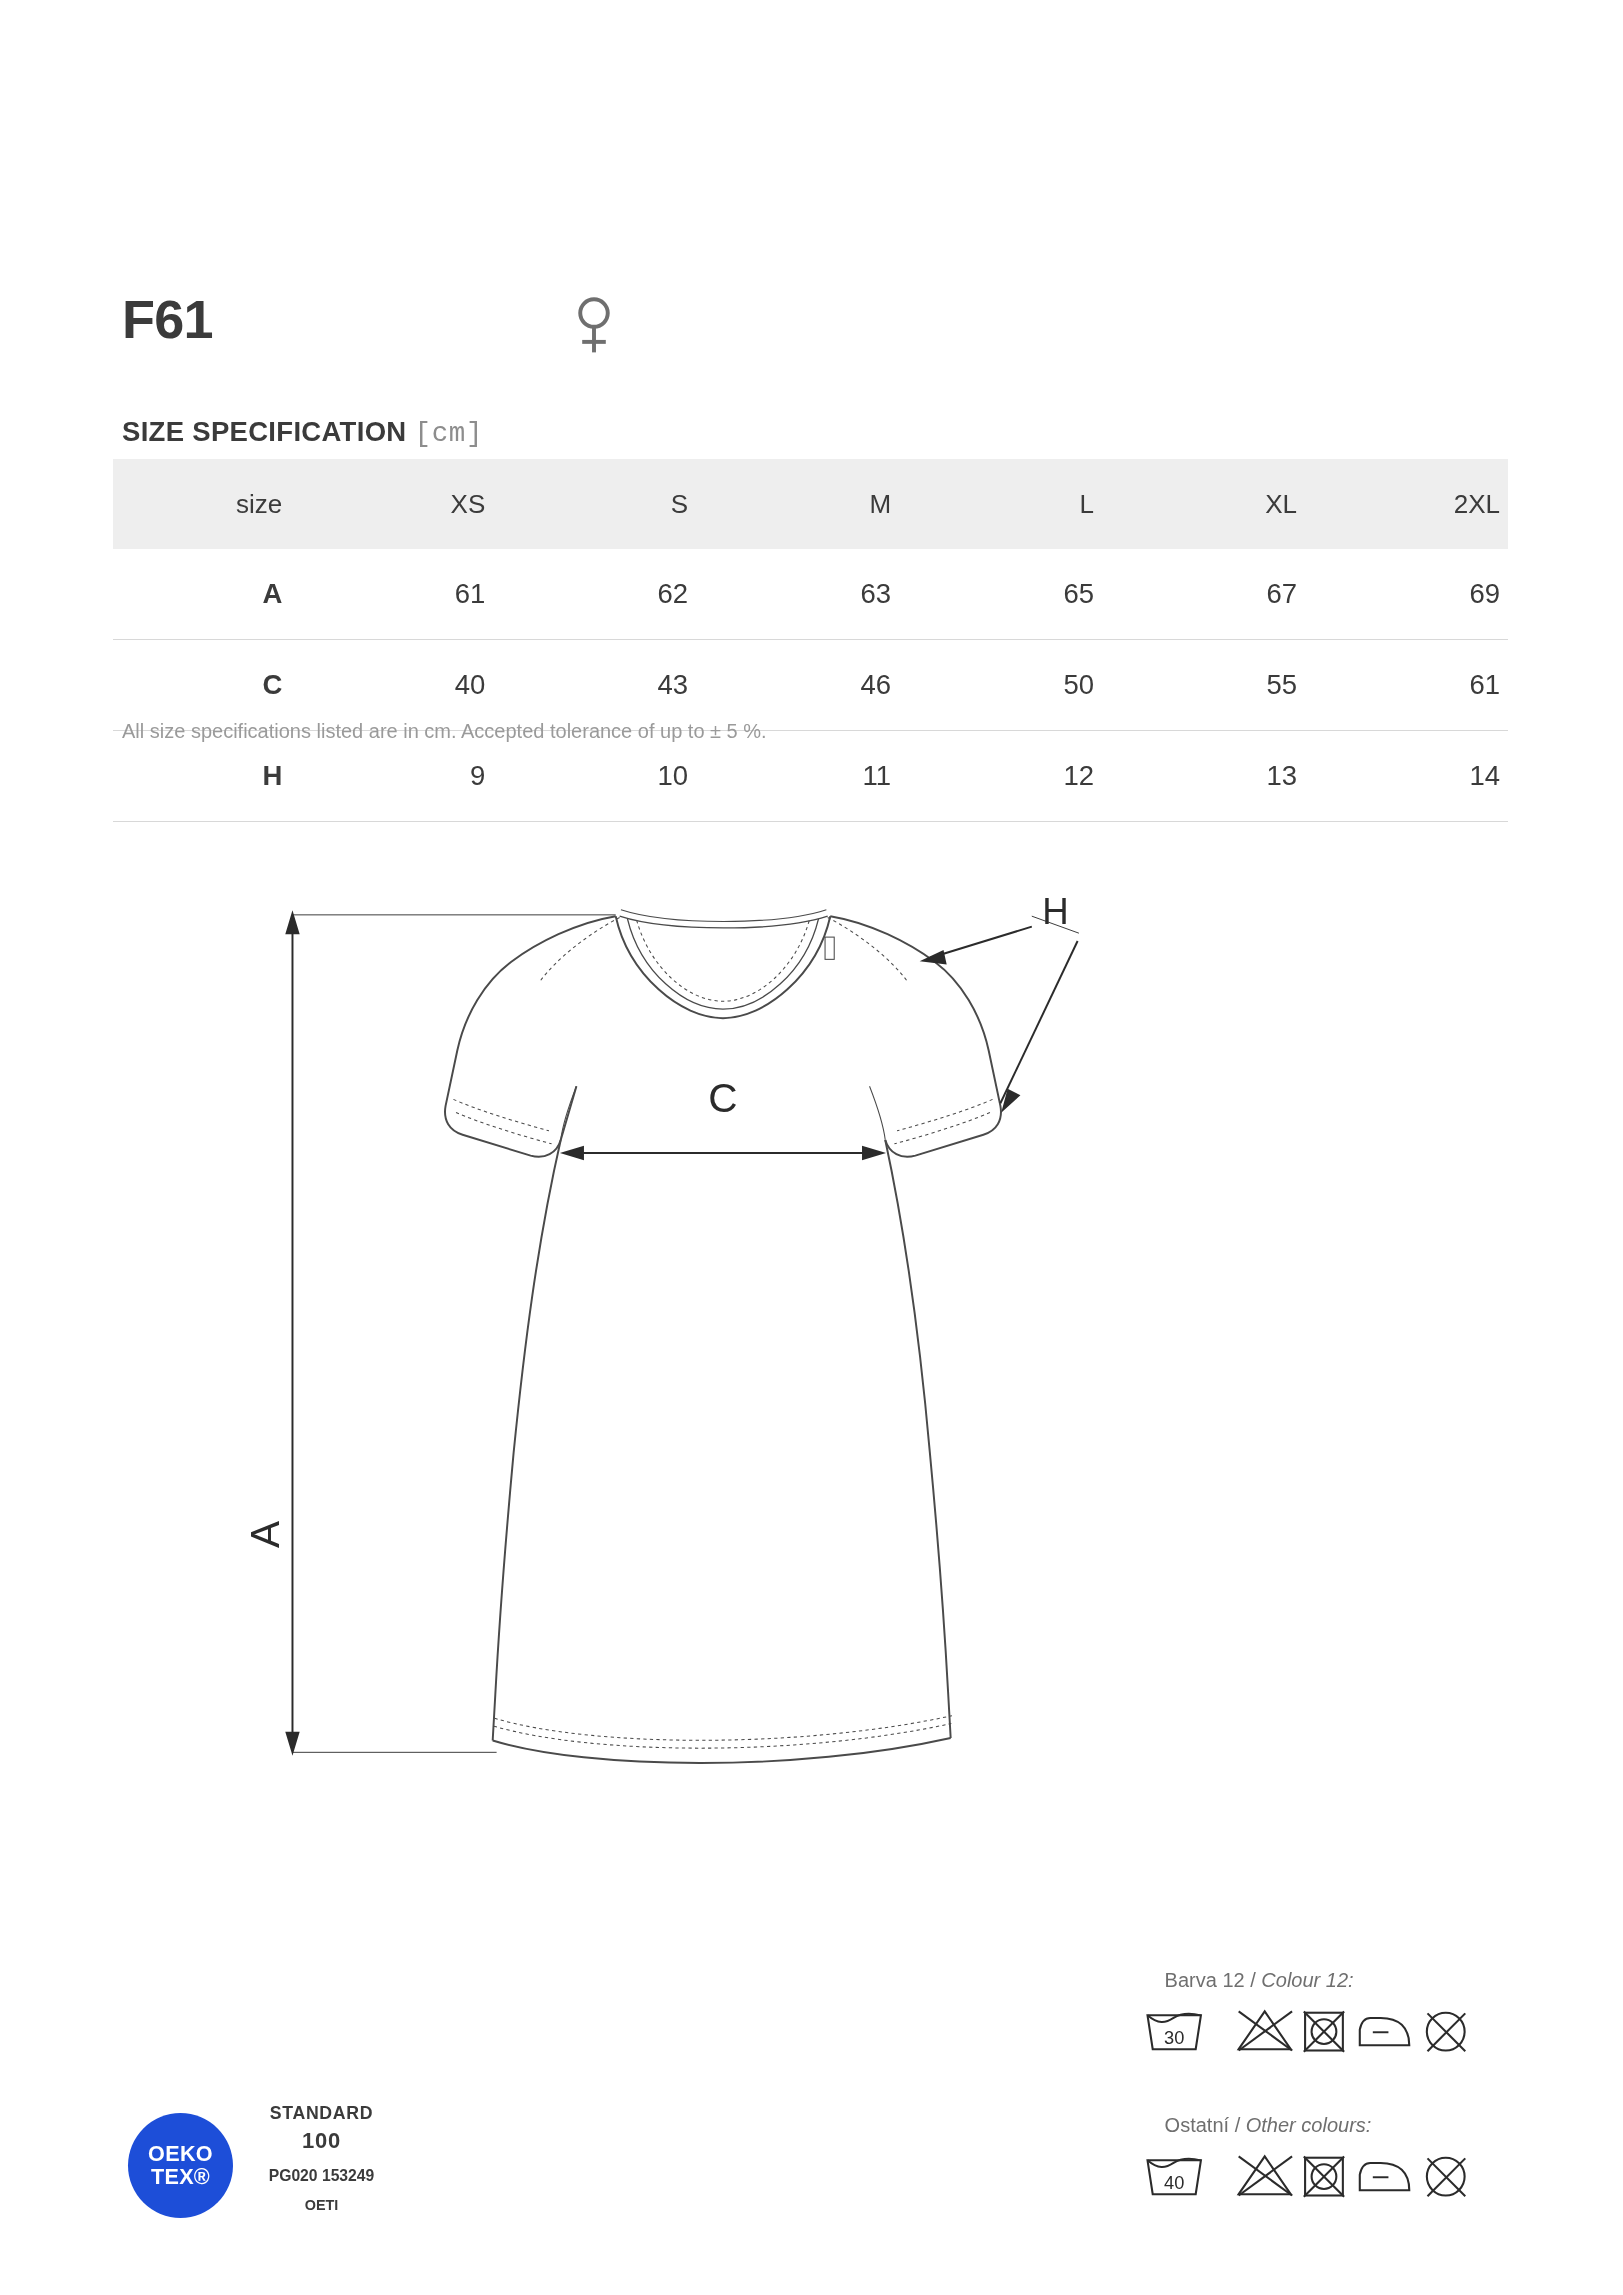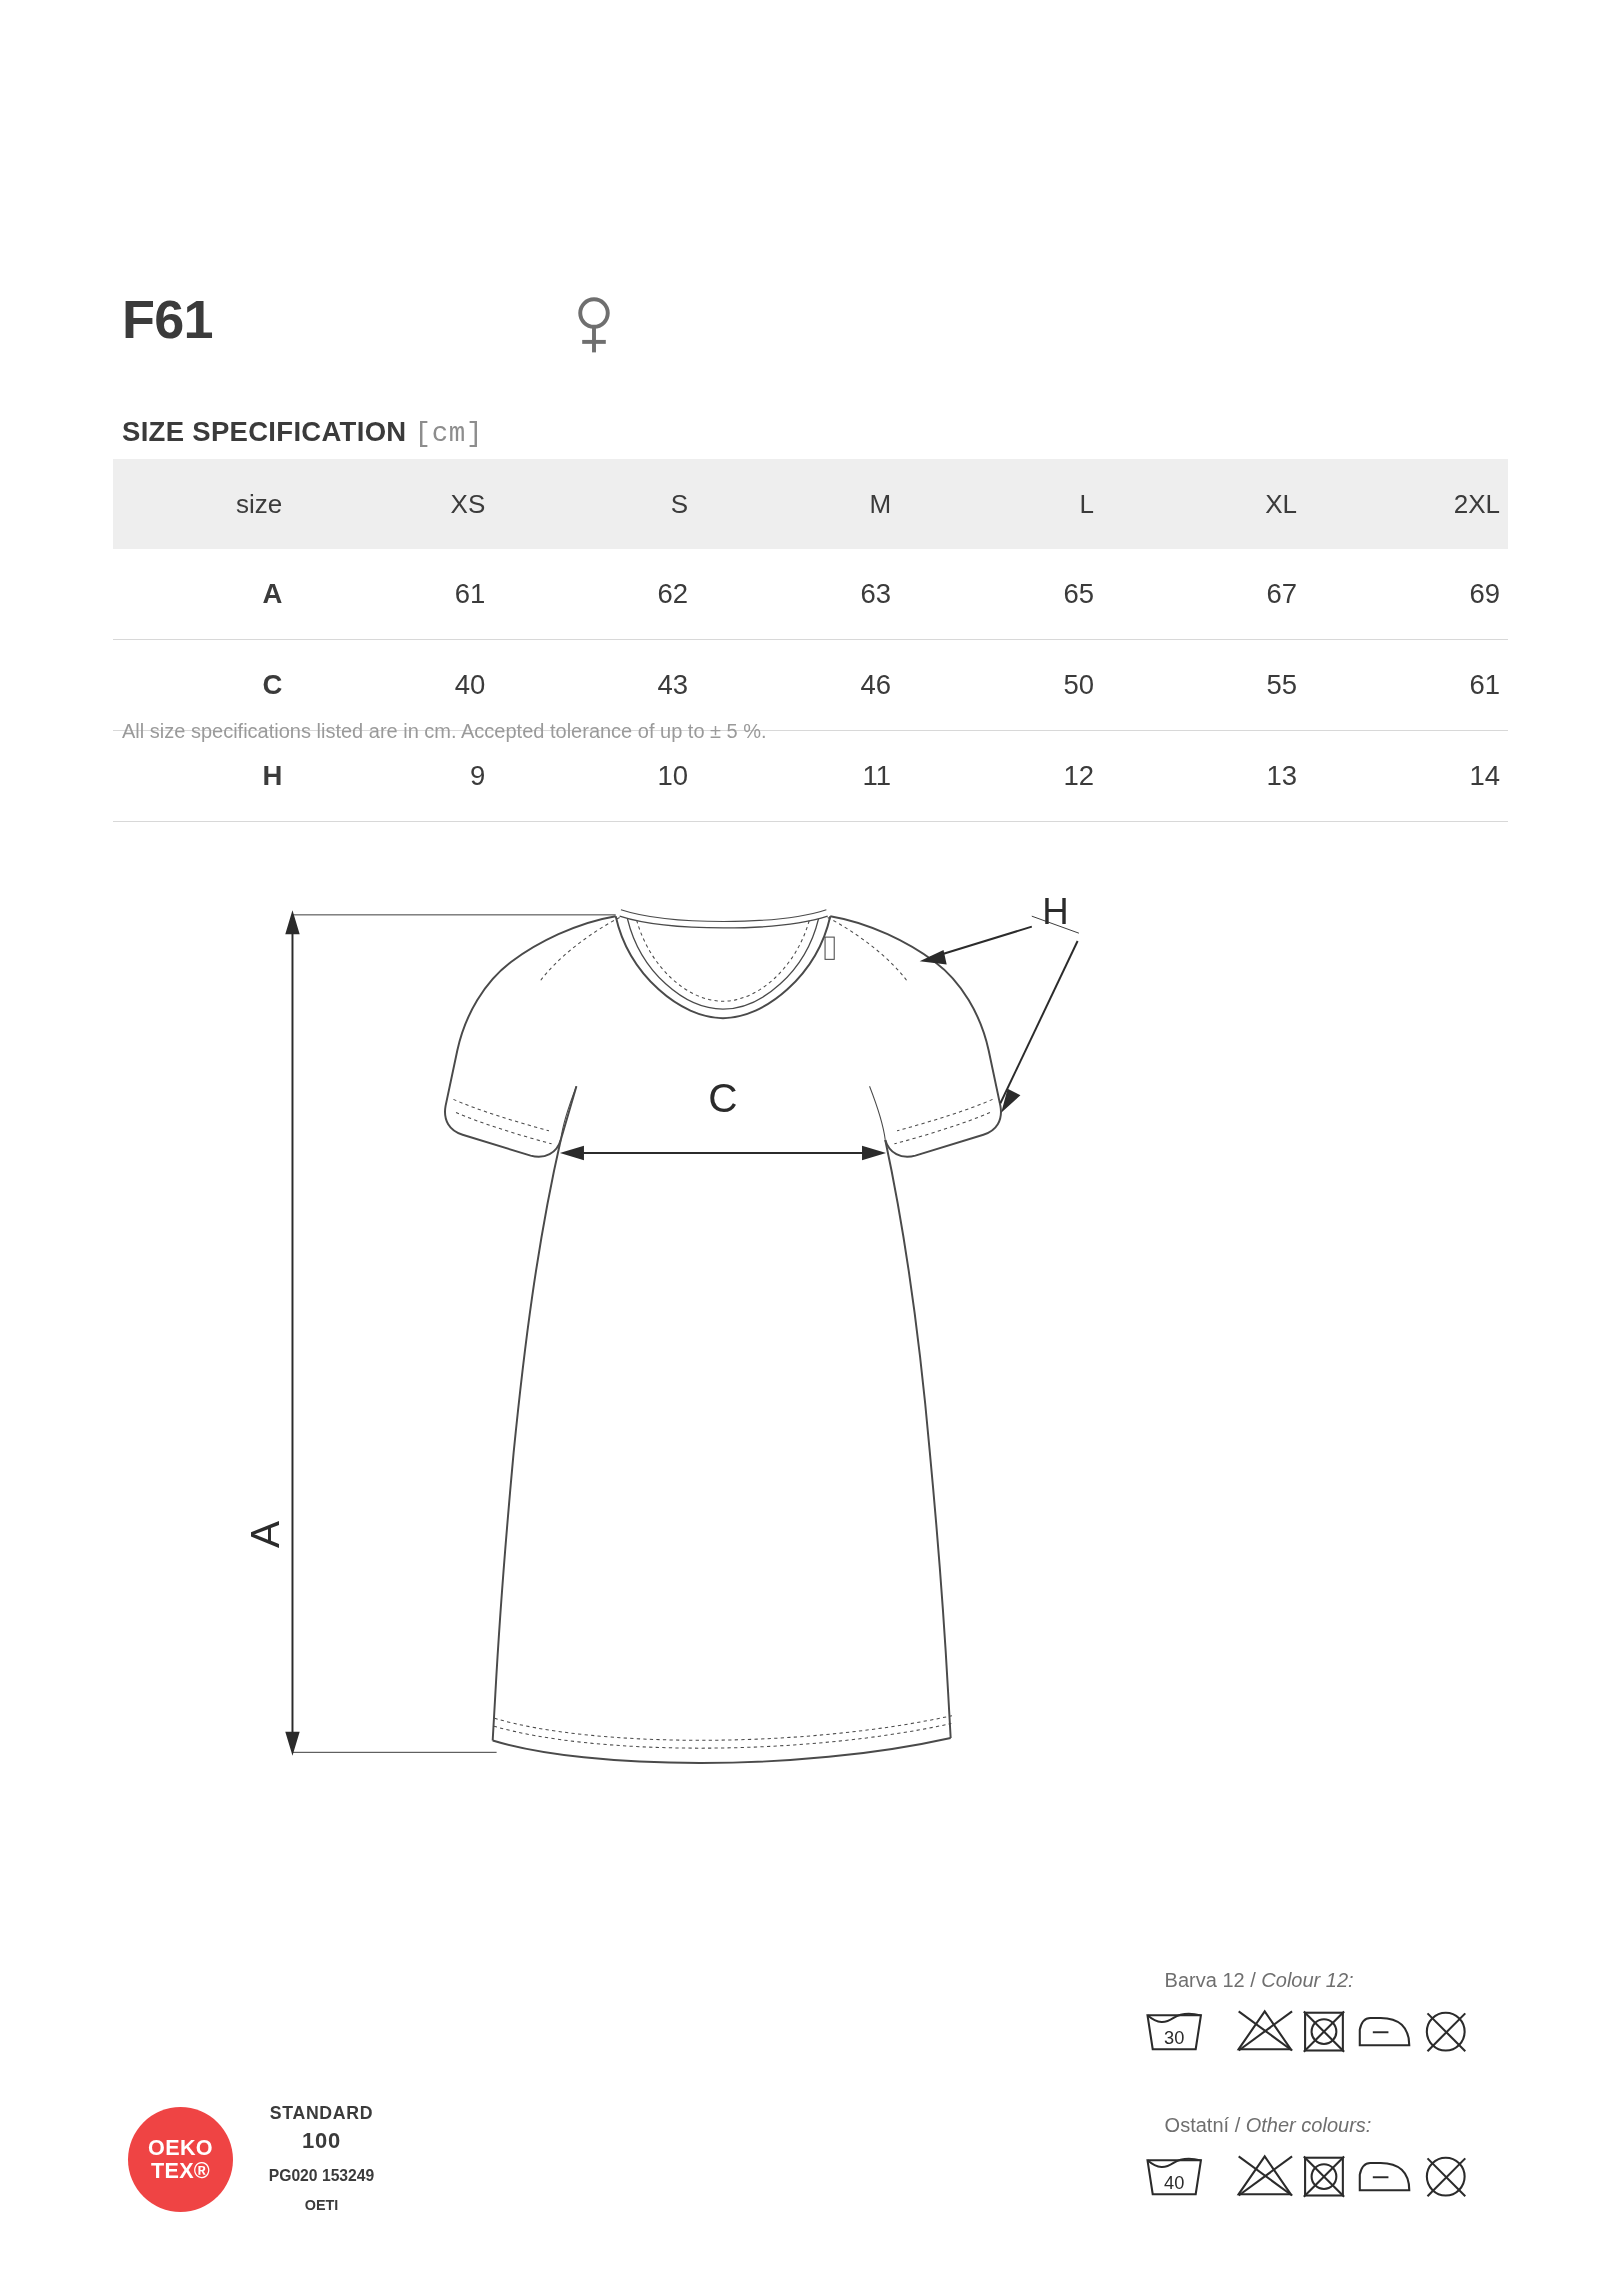--- a/index.html
+++ b/index.html
@@ -122,25 +122,25 @@
   .oeko {
     position: absolute;
     left: 128px;
     top: 2092px;
     width: 275px;
     height: 124px;
   }
   .oeko-circle {
     position: absolute;
     left: 0;
-    top: 15px;
+    top: 21px;
     width: 105px;
     height: 105px;
     border-radius: 50%;
-    background: #ef4444;
+    background: #1d4ed8;
     color: #ffffff;
     display: flex;
     flex-direction: column;
     align-items: center;
     justify-content: center;
     line-height: 1.05;
   }
   .oeko-circle .l1 {
     font-size: 21.6px;
     font-weight: bold;

